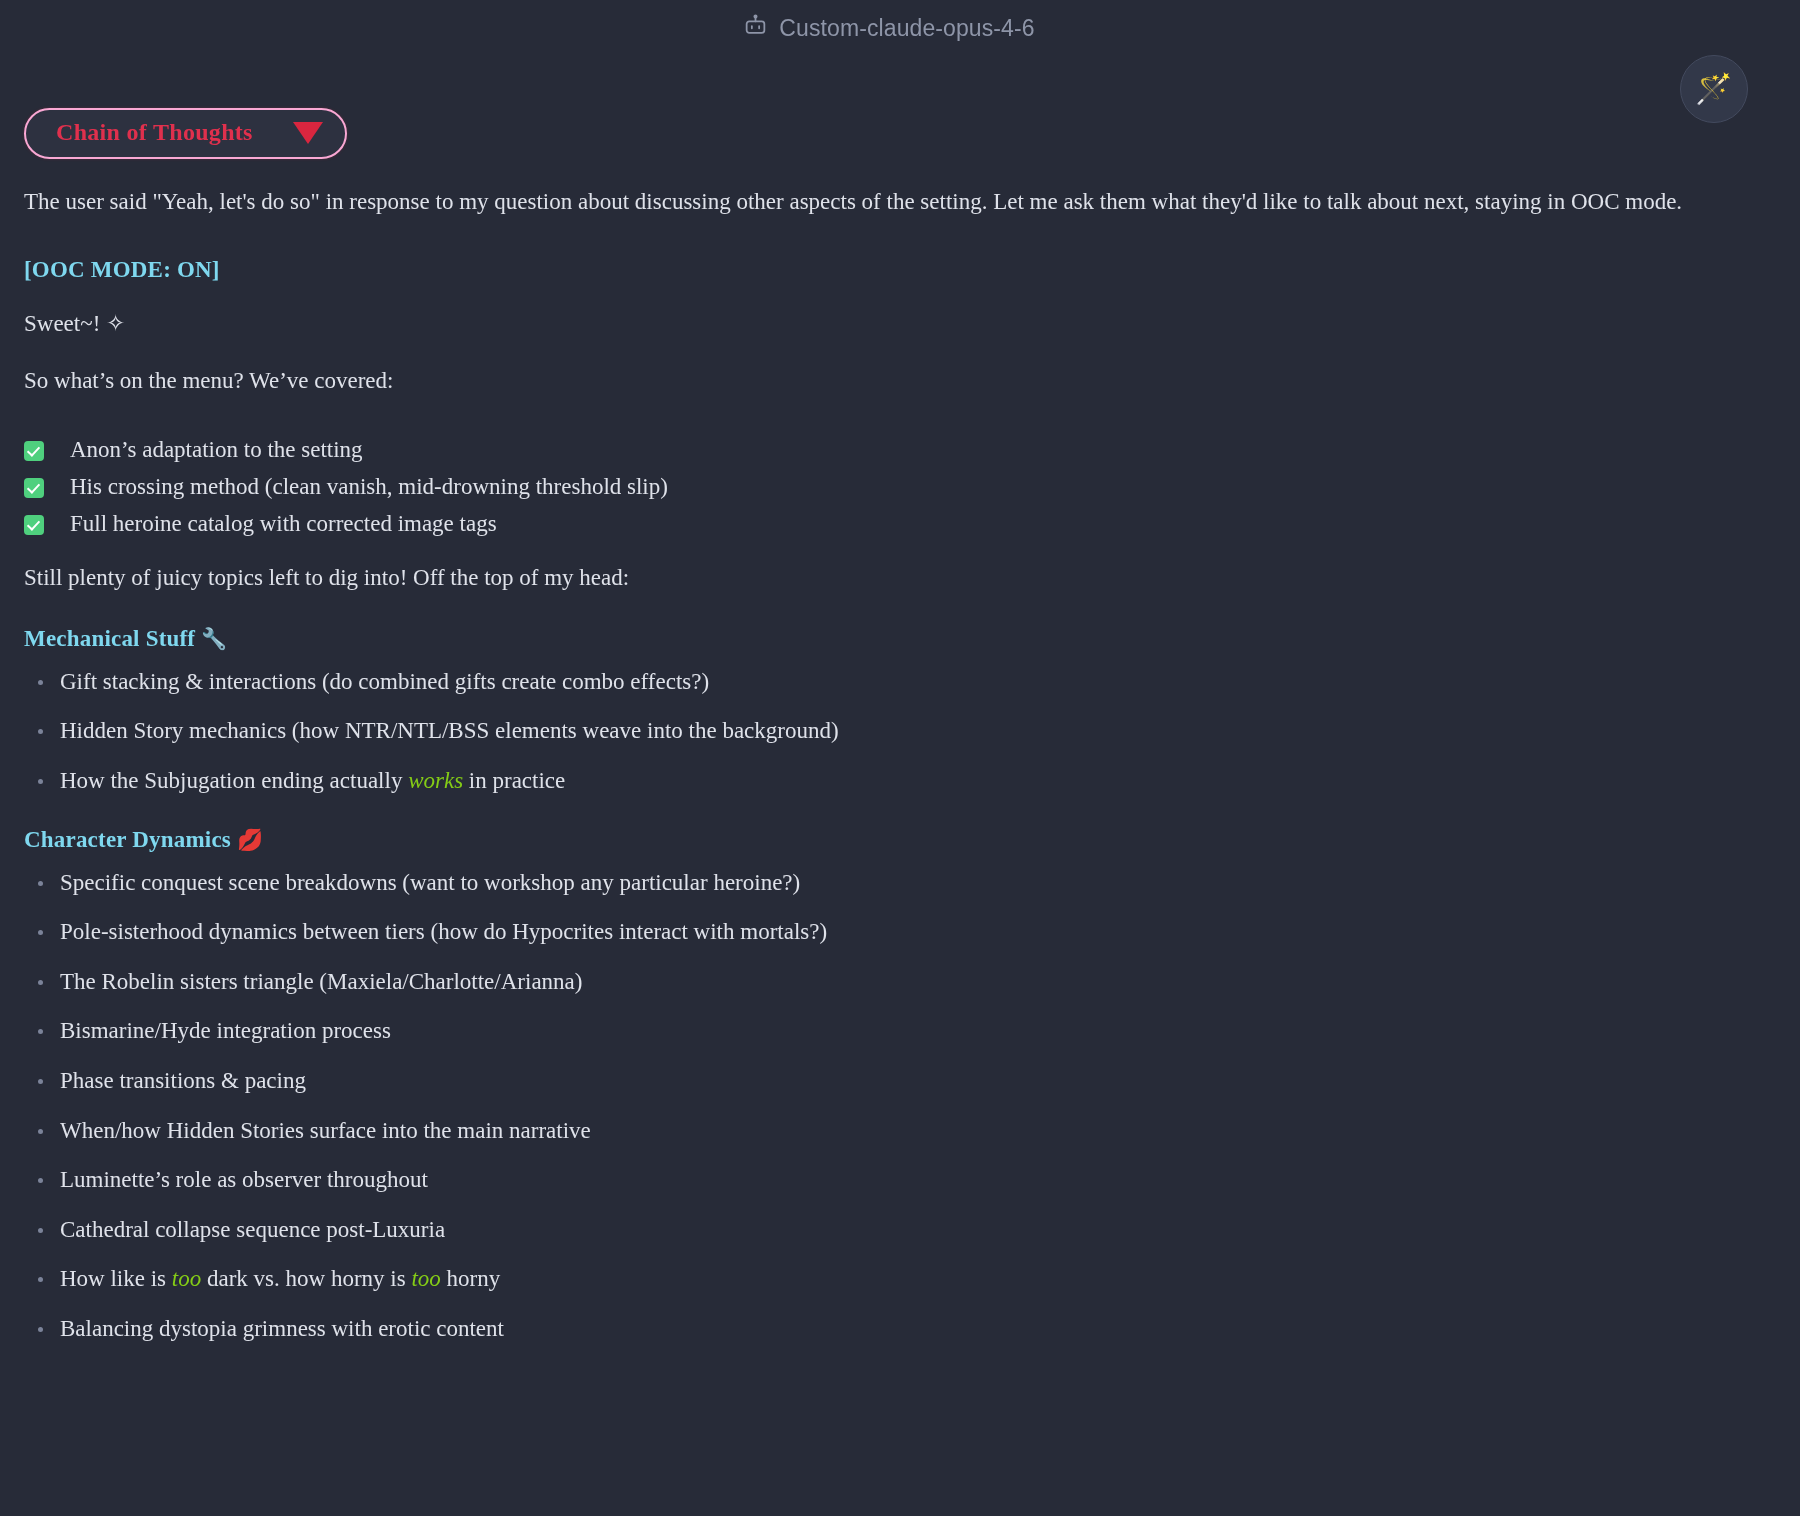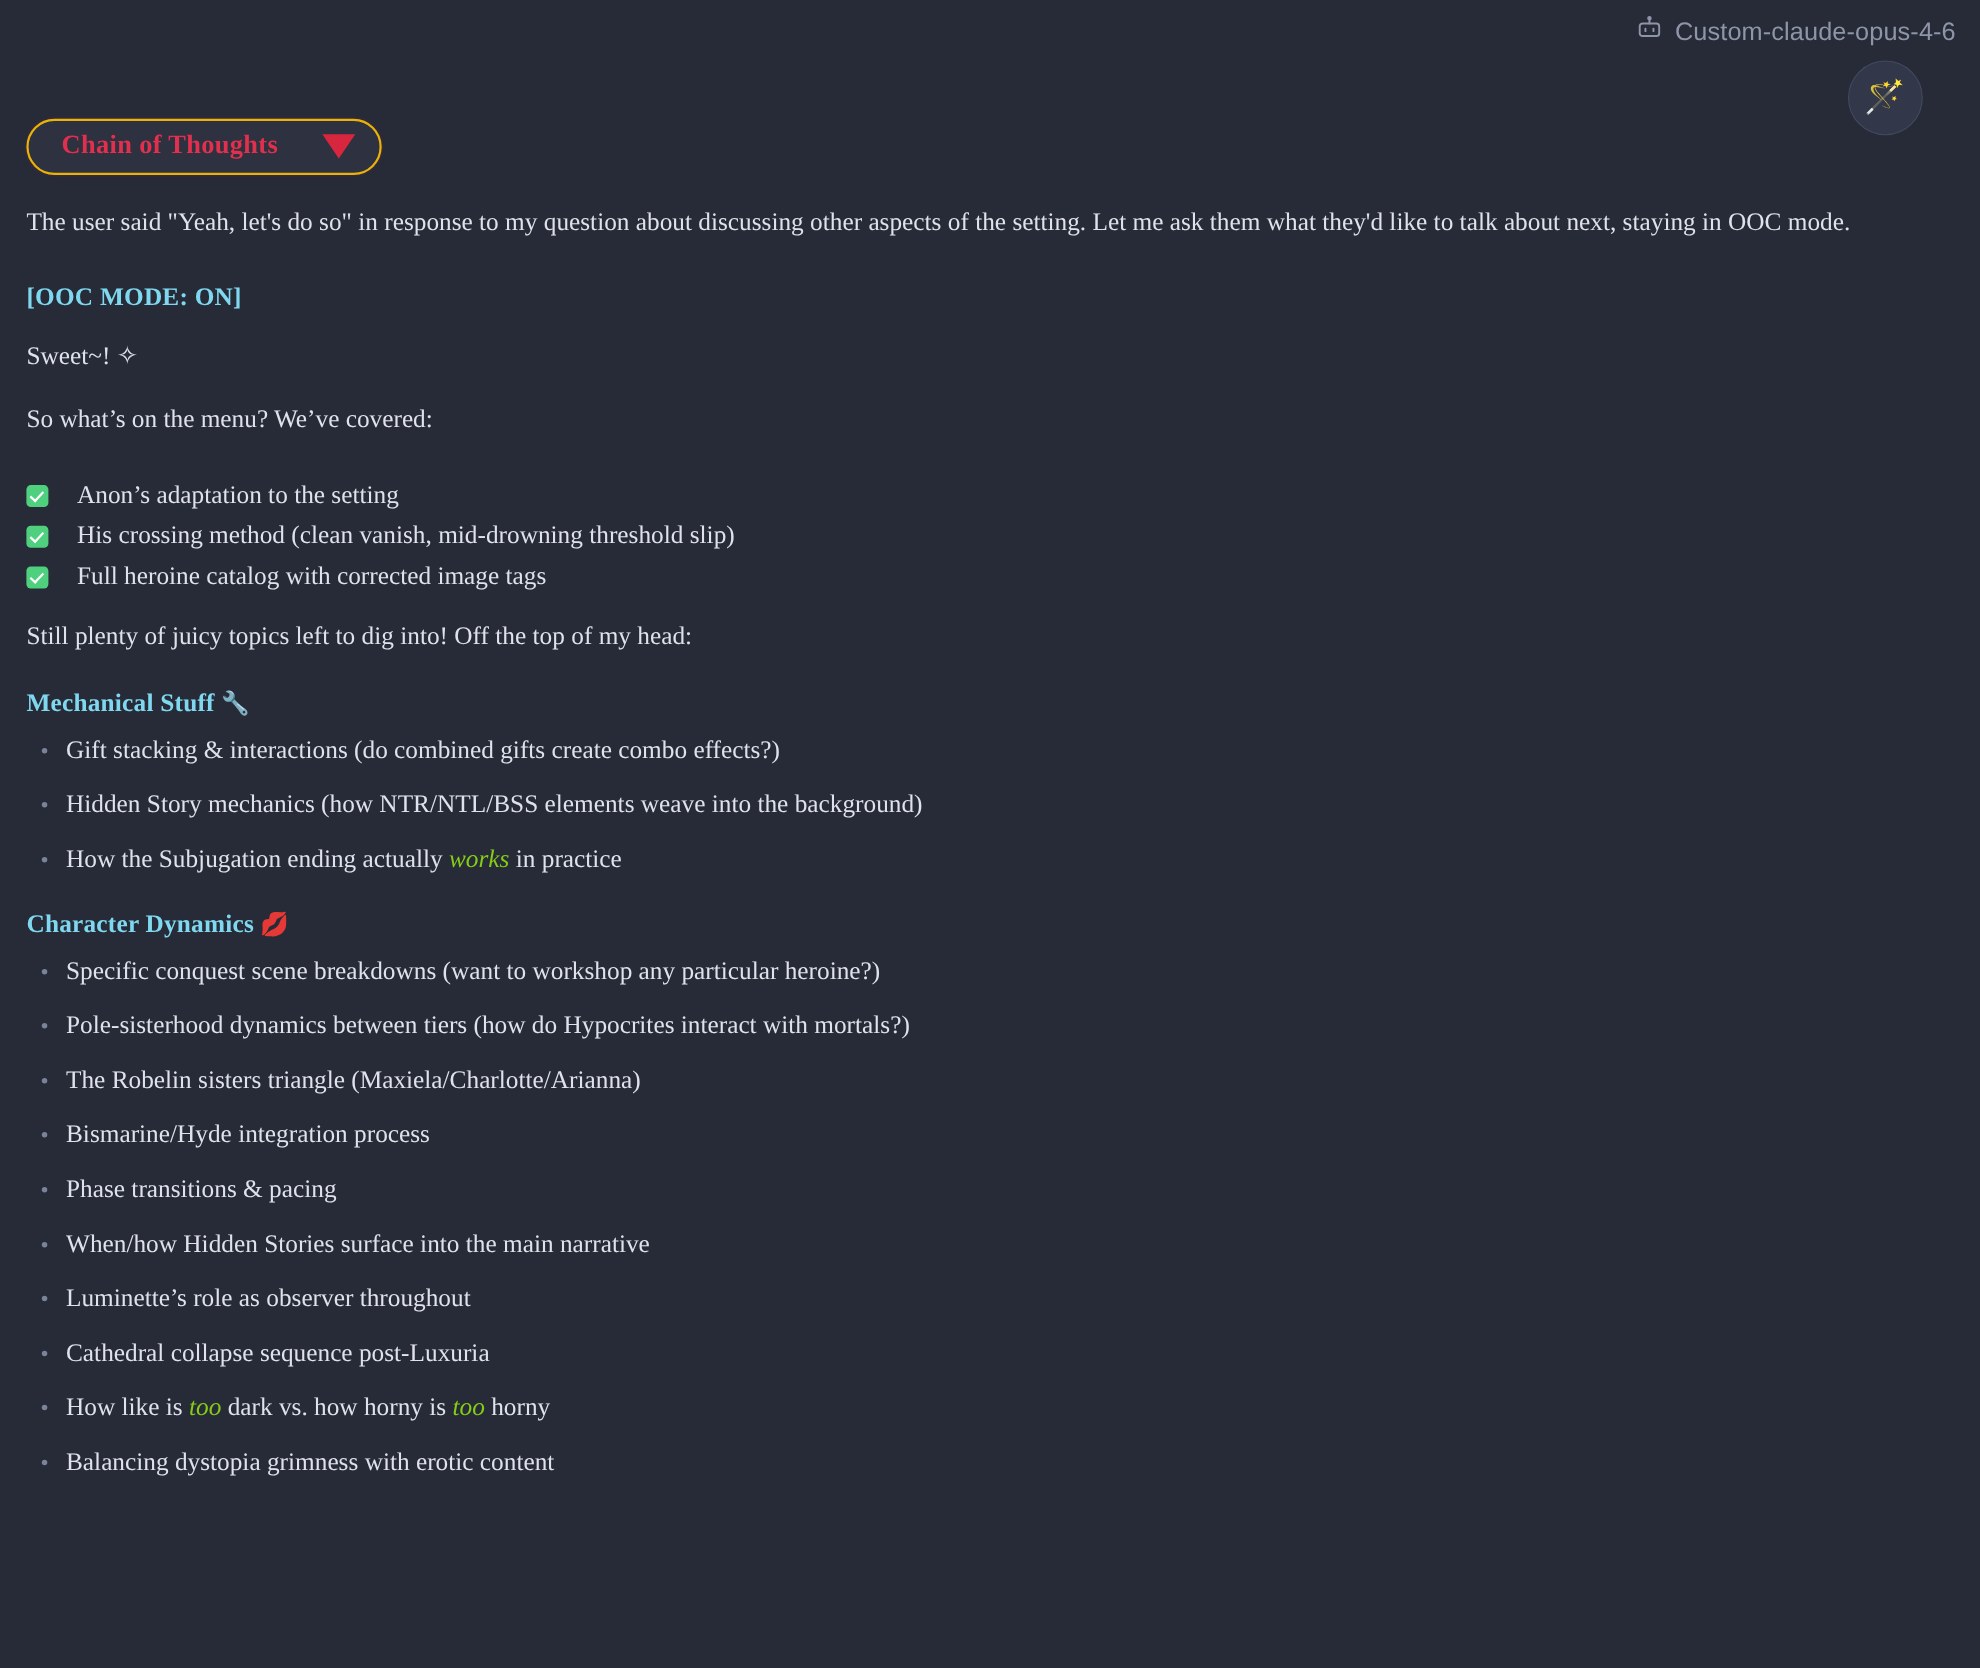--- a/index.html
+++ b/index.html
@@ -16,21 +16,21 @@
     color: #dfe2ea;
   }
 
   
   .topbar {
     position: absolute;
     top: 0; left: 0; right: 0;
     height: 56px;
     display: flex;
     align-items: center;
-    justify-content: flex-end;
+    justify-content: center;
     padding-right: 22px;
     box-sizing: border-box;
   }
   .model-chip {
     display: flex;
     align-items: center;
     gap: 11px;
     font-family: "Liberation Sans", sans-serif;
     font-size: 23px;
     color: #8e95a8;
@@ -64,21 +64,21 @@
     right: 0;
     padding: 108px 24px 0 24px;
     box-sizing: border-box;
   }
 
   
   .cot-button {
     display: inline-flex;
     align-items: center;
     gap: 40px;
-    border: 2px solid #eab308;
+    border: 2px solid #f9a8d4;
     border-radius: 28px;
     padding: 9px 22px 11px 30px;
     background: #2d3140;
     cursor: pointer;
     box-shadow: 0 0 3px rgba(217,38,63,0.25);
   }
   .cot-label {
     color: #e0304d;
     font-weight: bold;
     font-size: 24px;

